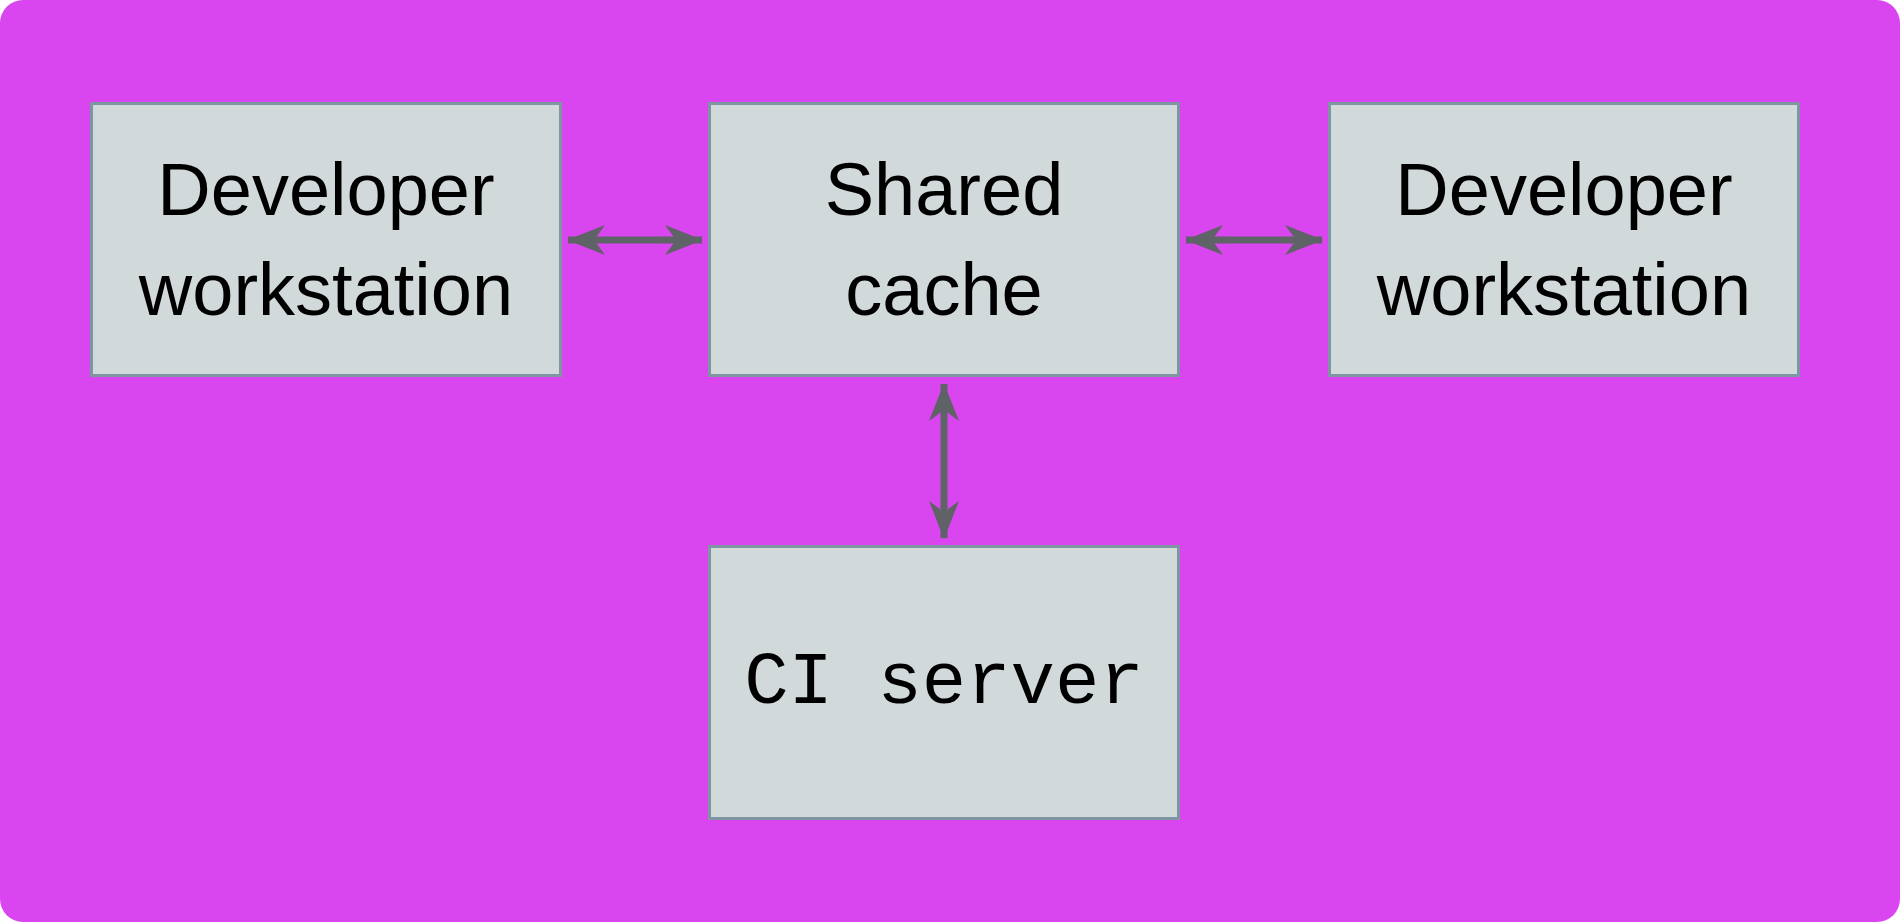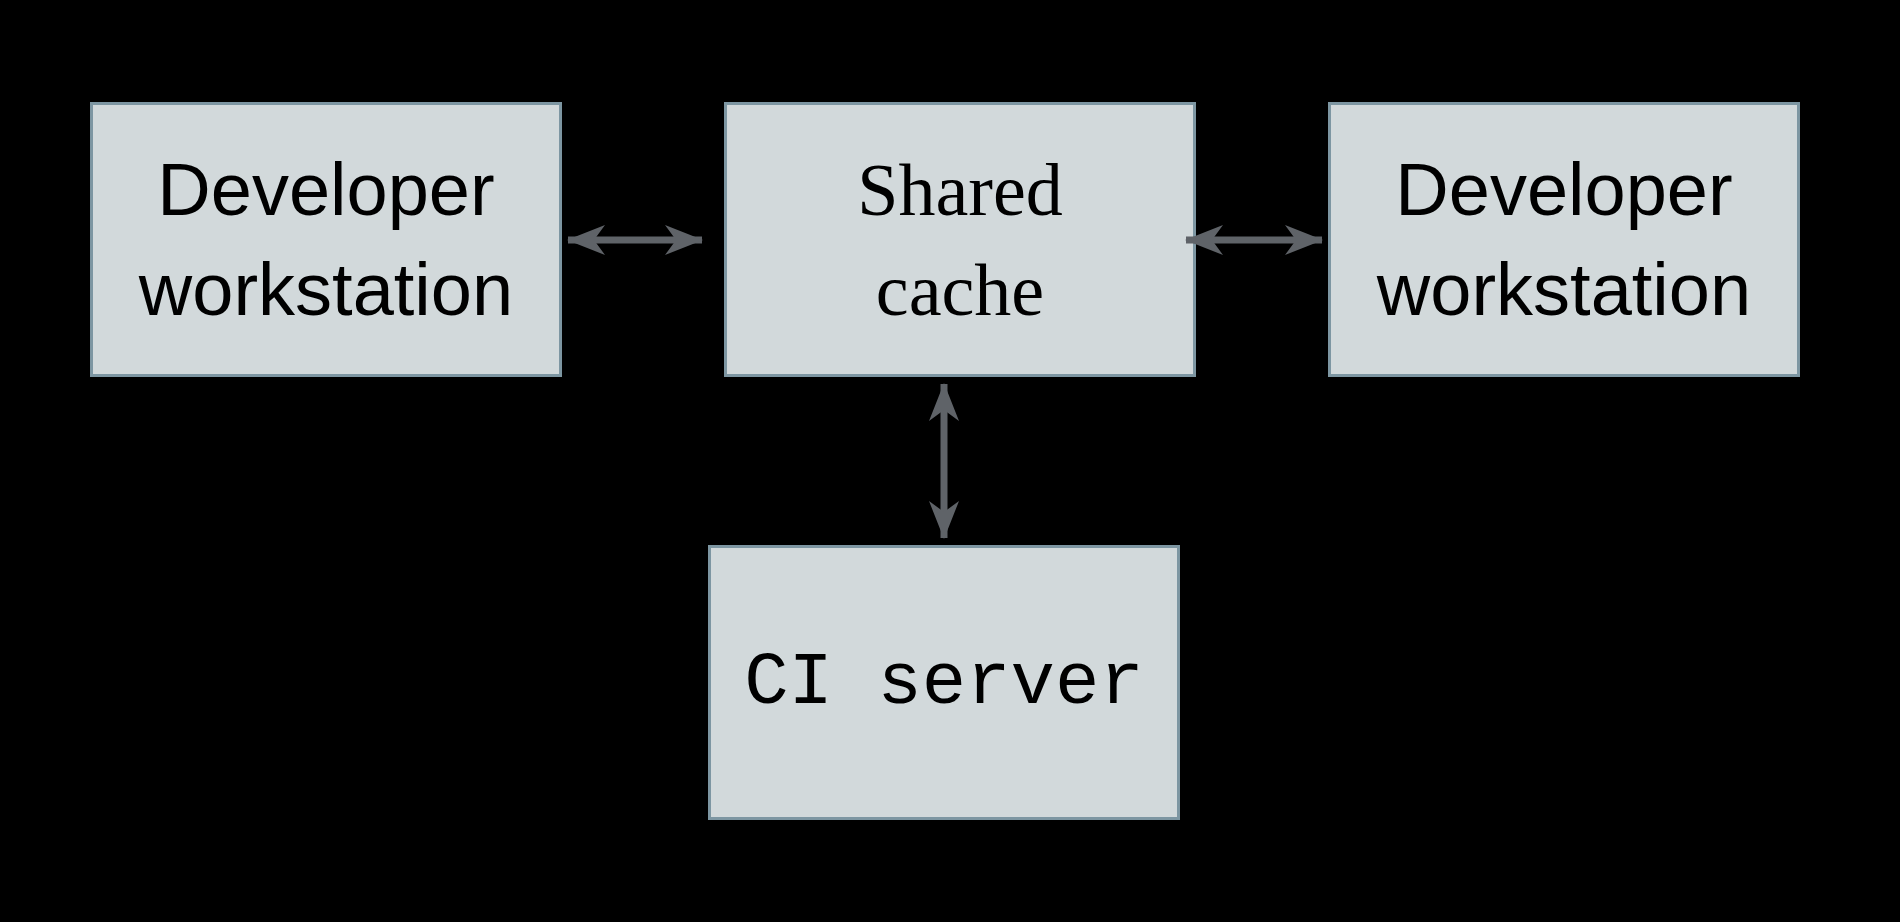--- a/index.html
+++ b/index.html
@@ -5,42 +5,43 @@
   html, body {
     margin: 0;
     padding: 0;
     background: #ffffff;
     font-family: "Liberation Sans", sans-serif;
   }
   .canvas {
     position: relative;
     width: 1900px;
     height: 922px;
-    background: #000000;
+    background: #d946ef;
     overflow: hidden;
+    border-radius: 23px;
   }
   .node {
     position: absolute;
     width: 472px;
     height: 275px;
     background: #d2d9db;
     border: 3px solid #7d96a2;
     box-sizing: border-box;
     display: flex;
     align-items: center;
     justify-content: center;
     text-align: center;
     font-size: 74px;
     line-height: 100px;
     color: #000000;
     white-space: pre-line;
     letter-spacing: 0px;
   }
   #node-dev-left   { left: 90px;   top: 102px; }
-  #node-cache      { left: 724px;  top: 102px; font-family: Liberation Serif, serif; }
+  #node-cache      { left: 708px;  top: 102px; }
   #node-dev-right  { left: 1328px; top: 102px; }
   #node-ci         { left: 708px;  top: 545px; font-family: Liberation Mono, monospace; }
   .edges-layer {
     position: absolute;
     left: 0; top: 0;
     width: 1900px;
     height: 922px;
     pointer-events: none;
   }
 </style>

